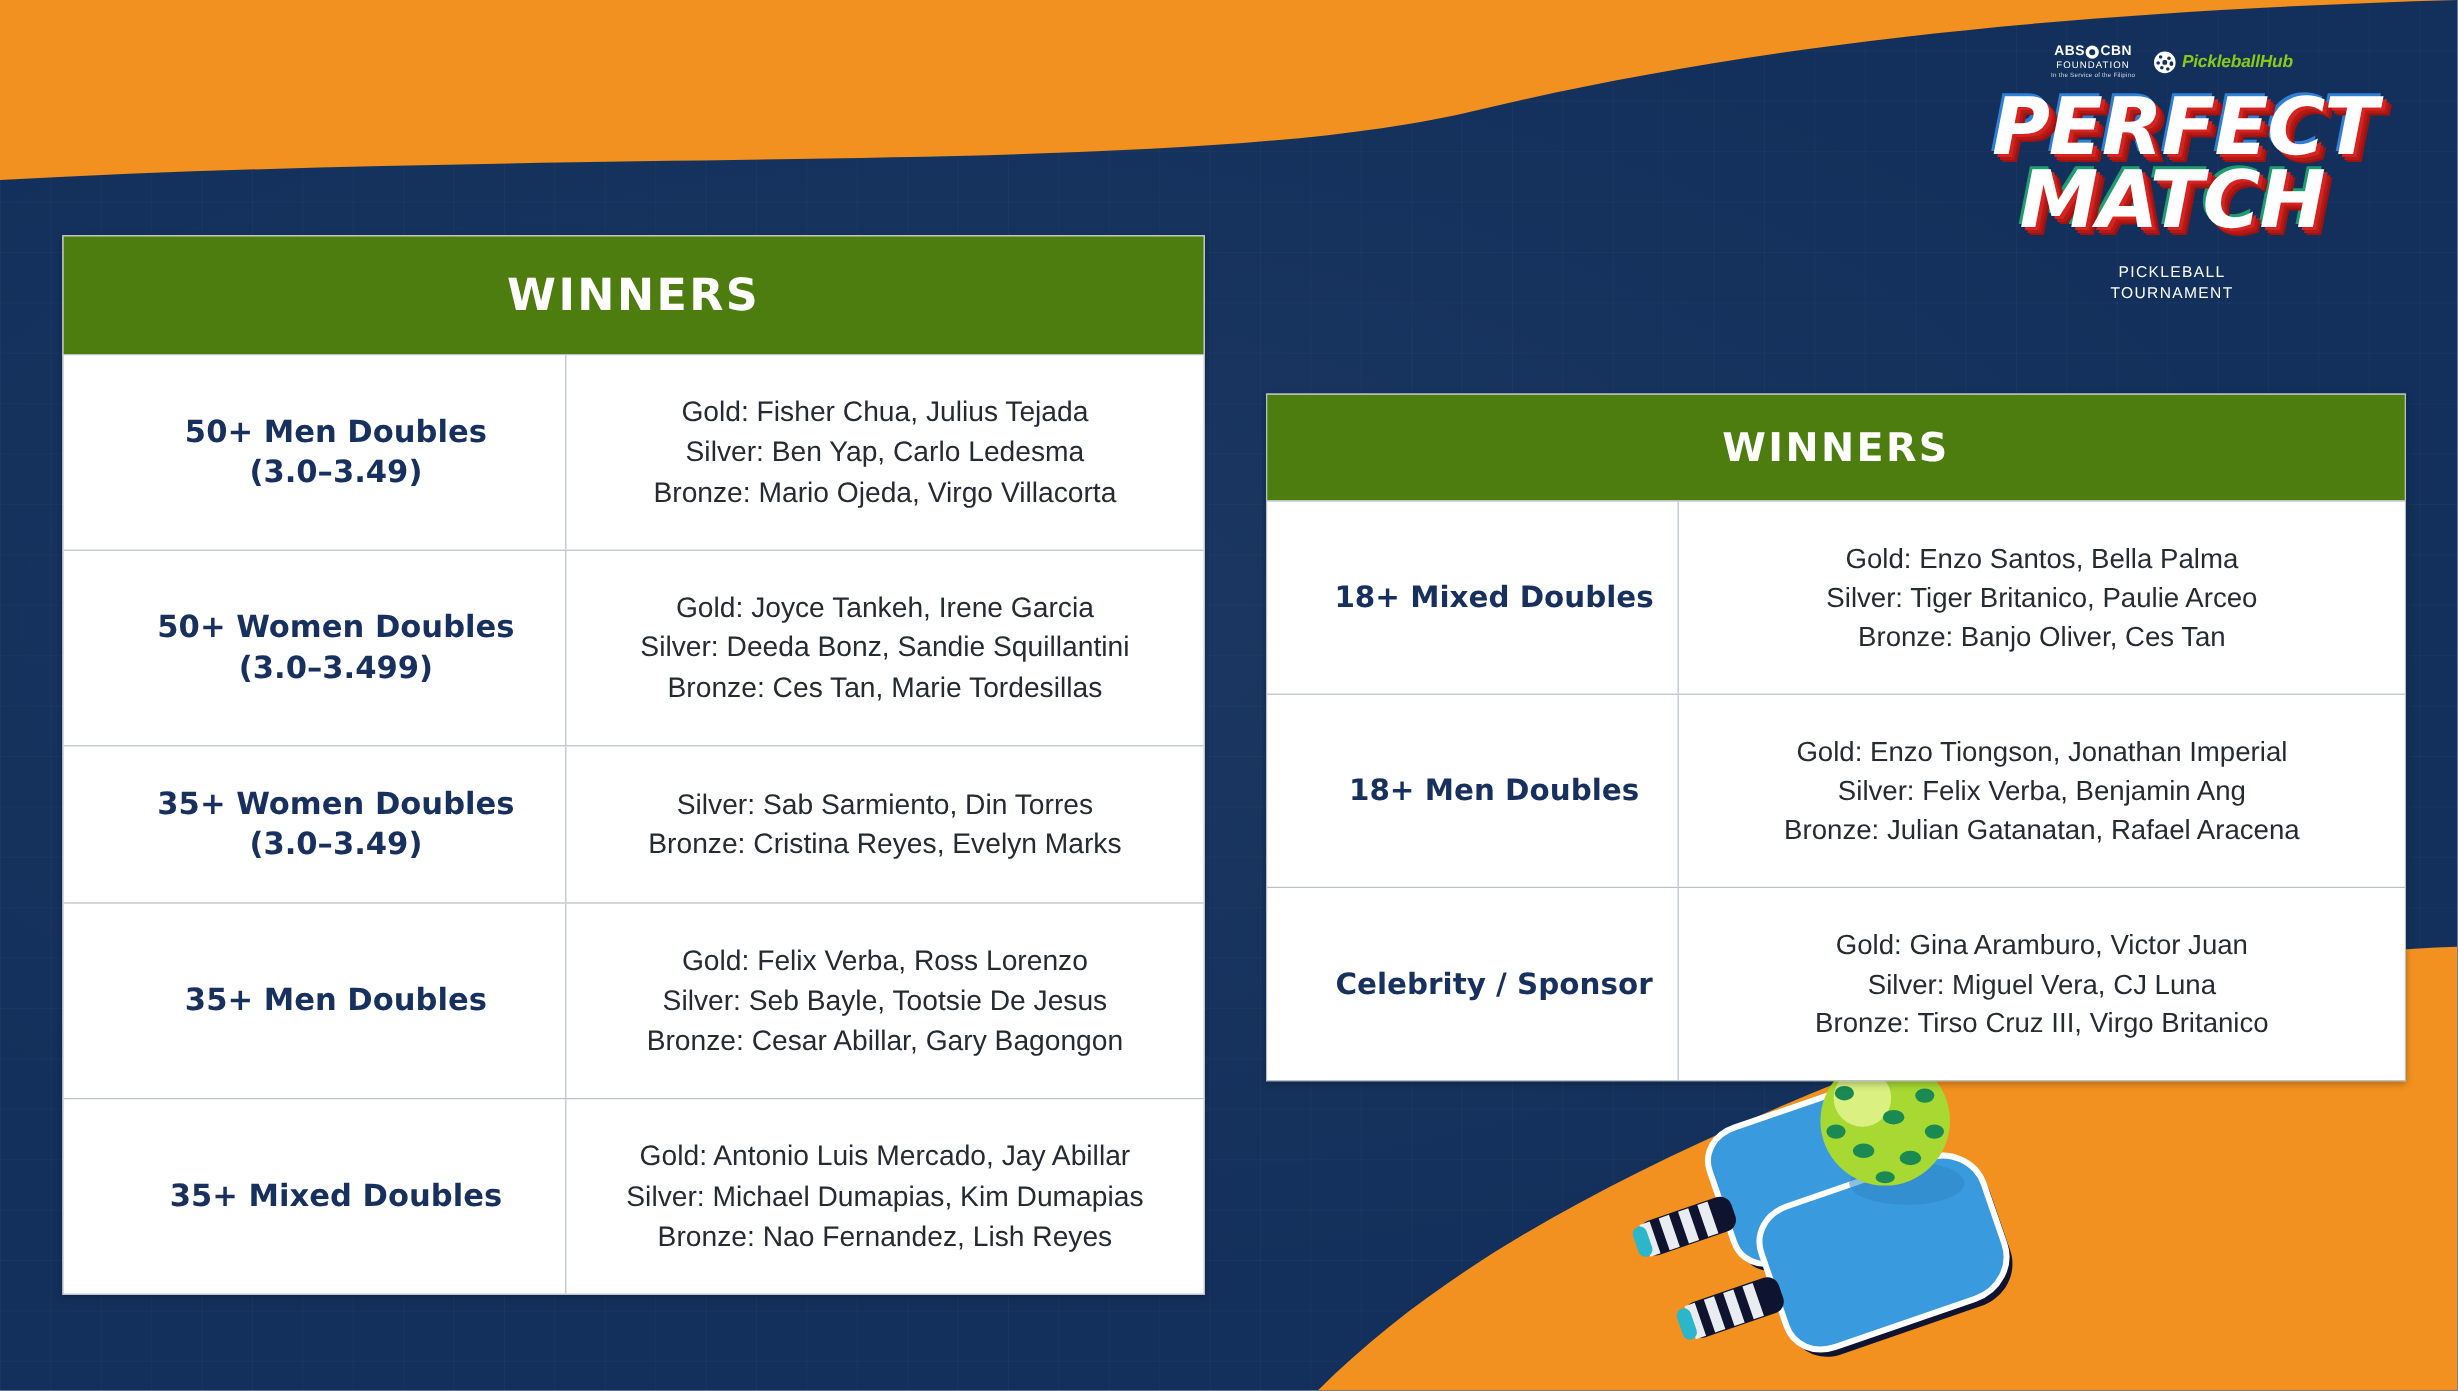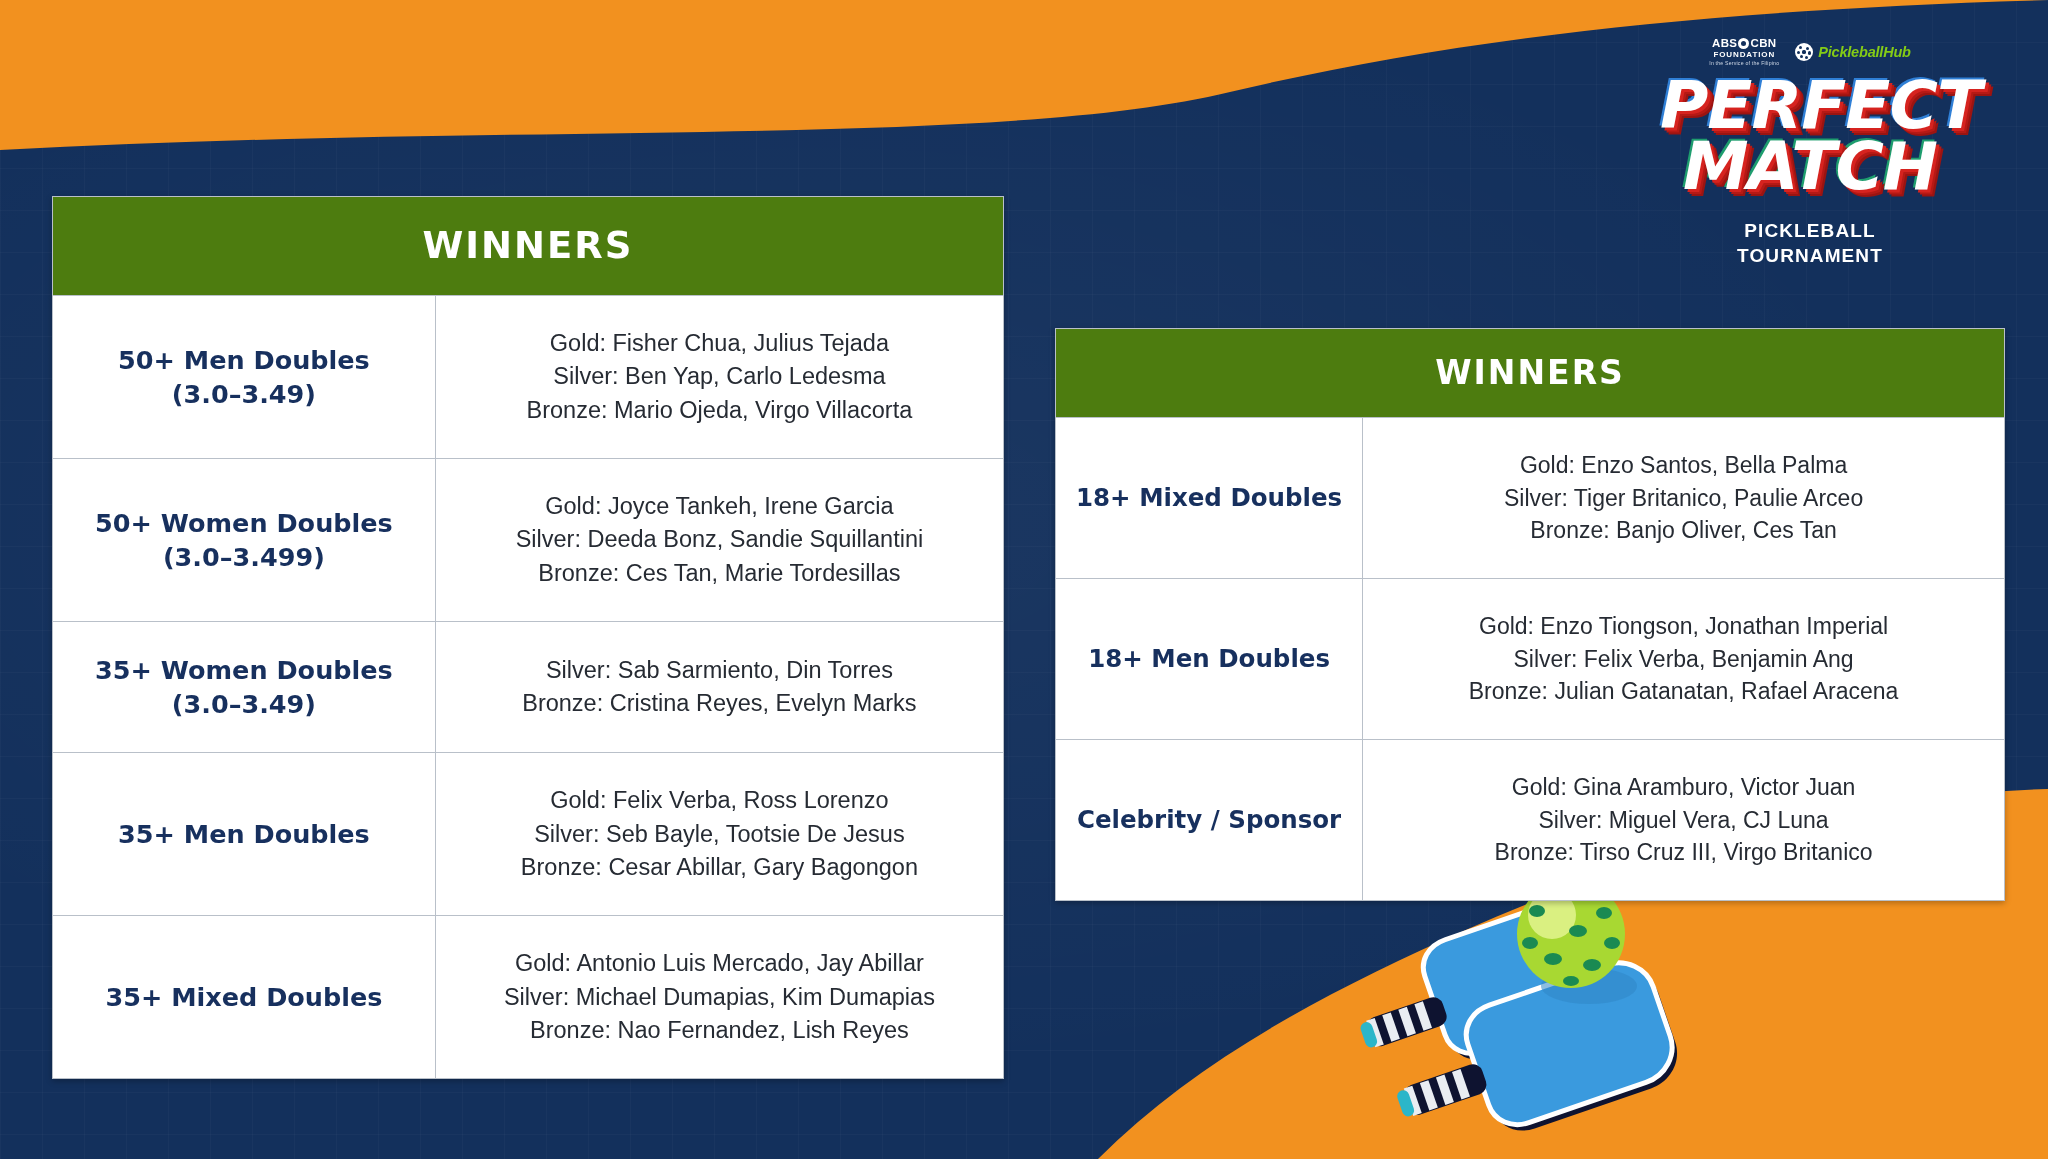--- a/index.html
+++ b/index.html
@@ -77,21 +77,21 @@
   .abs-logo .abs-dot::after {
     content: "";
     position: absolute;
     left: 3px; top: 3px;
     width: 5px; height: 5px;
     border-radius: 50%;
     background: #13305c;
   }
   .abs-logo .abs-sub {
     font-size: 8px;
-    font-weight: 700;
+    font-weight: 400;
     color: #ffffff;
     letter-spacing: .9px;
     margin-top: 1px;
   }
   .abs-logo .abs-tag {
     font-size: 5.2px;
     color: #cfd8e6;
     letter-spacing: .2px;
     margin-top: 2px;
   }
@@ -145,22 +145,22 @@
   .logo-line.l2 { font-size: 66px; margin-top: 4px;
     text-shadow:
       3px 3px 0 #d6231f,
       5px 5px 0 #b51915,
       7px 7px 0 #9b1411,
       -2px -2px 0 #1e9d6e,
       0 0 2px rgba(0,0,0,.25);
   }
   .logo-sub {
     margin-top: 22px;
-    font-size: 19px;
-    font-weight: 700;
+    font-size: 13px;
+    font-weight: 400;
     color: #ffffff;
     letter-spacing: 1.1px;
     line-height: 1.32;
   }
 
   
   .winners-table {
     position: absolute;
     background: #ffffff;
     border: 1px solid #b9c0c9;
@@ -192,20 +192,21 @@
     display: flex;
     align-items: center;
     justify-content: center;
     text-align: center;
     padding: 14px 12px;
     border-right: 1px solid #b9c0c9;
     font-family: "DejaVu Sans", sans-serif;
     font-weight: 700;
     color: #17305e;
     line-height: 1.34;
+    margin-left: 36px;
   }
   .cell-results {
     flex: 1 1 auto;
     display: flex;
     flex-direction: column;
     align-items: center;
     justify-content: center;
     text-align: center;
     padding: 31px 10px;
     color: #262b33;

